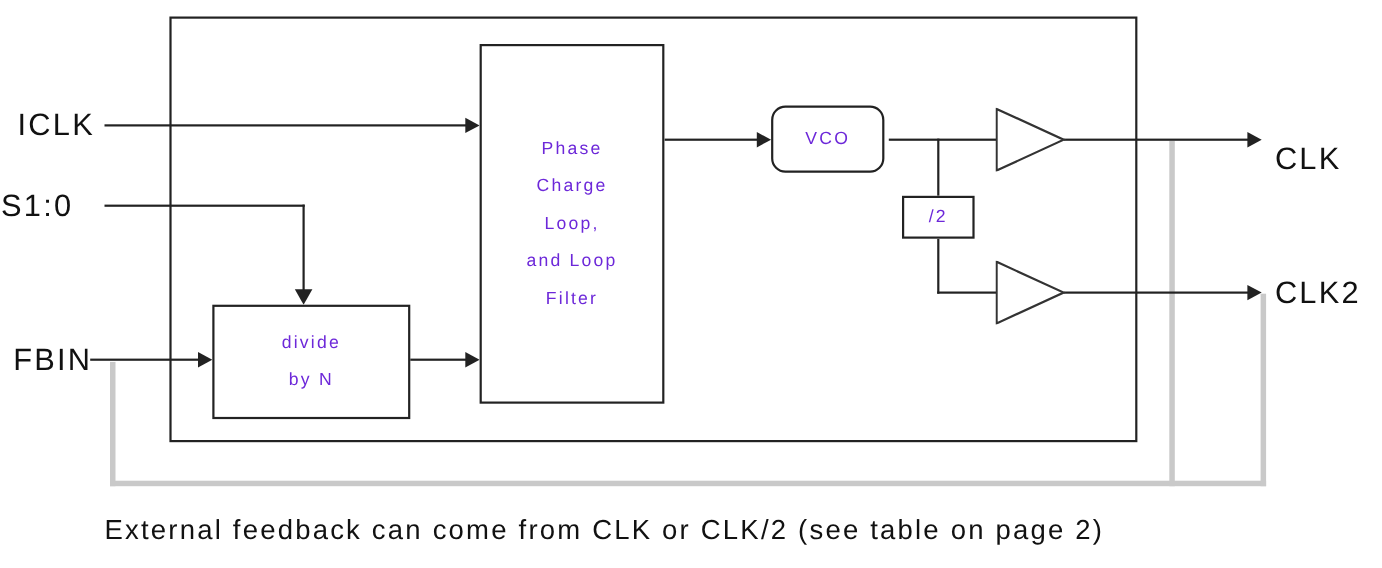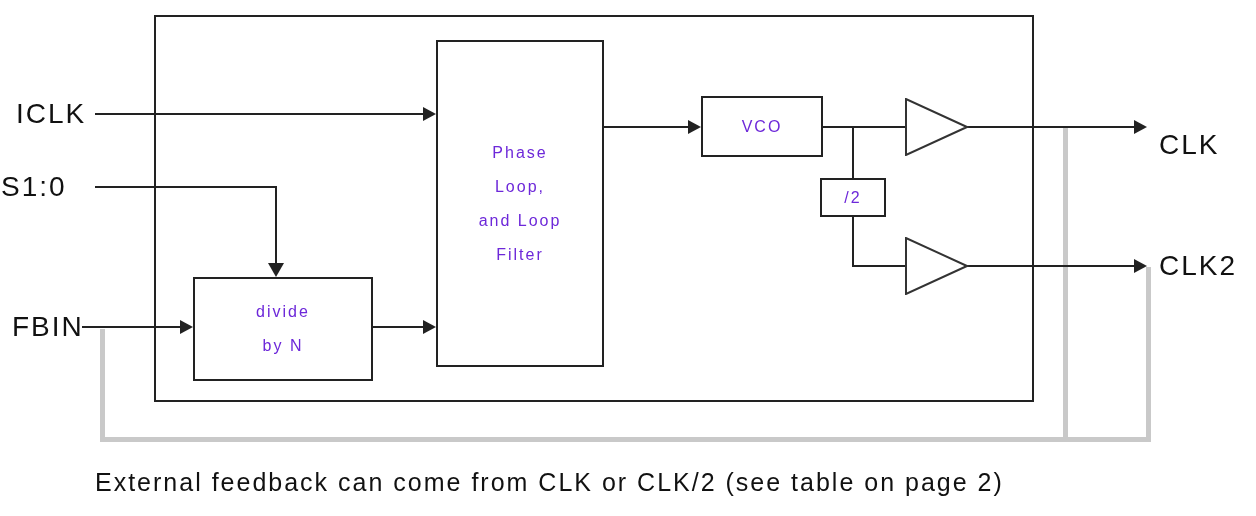--- a/index.html
+++ b/index.html
@@ -116,31 +116,32 @@
   <div class="hline" style="left:967px; top:126px; width:169px;"></div>
   <div class="arr-r" style="left:1134px; top:120px;"></div>
   <div class="portlabel" style="left:1159px; top:132px;">CLK</div>
 
   <div class="hline" style="left:967px; top:265px; width:169px;"></div>
   <div class="arr-r" style="left:1134px; top:259px;"></div>
   <div class="portlabel" style="left:1159px; top:253px;">CLK2</div>
 
   <div class="box" style="left:436px; top:40px; width:168px; height:327px;">
     <div class="blocktext">Phase</div>
+    <div class="blocktext">Charge</div>
     <div class="blocktext">Loop,</div>
     <div class="blocktext">and Loop</div>
     <div class="blocktext">Filter</div>
   </div>
 
   <div class="box" style="left:193px; top:277px; width:180px; height:104px;">
     <div class="blocktext">divide</div>
     <div class="blocktext">by N</div>
   </div>
 
-  <div class="box" style="left:701px; top:96px; width:122px; height:61px;">
+  <div class="box" style="left:701px; top:96px; width:103px; height:61px;border-radius:13px;">
     <div class="blocktext">VCO</div>
   </div>
 
   <div class="box" style="left:820px; top:178px; width:66px; height:39px;">
     <div class="blocktext" style="line-height:24px;">/2</div>
   </div>
 
   <svg class="bufsvg" style="left:905px; top:98px;" width="64" height="58" viewBox="0 0 64 58">
     <polygon points="1,1 1,57 62,29" fill="#ffffff" stroke="#333333" stroke-width="2"></polygon>
   </svg>

